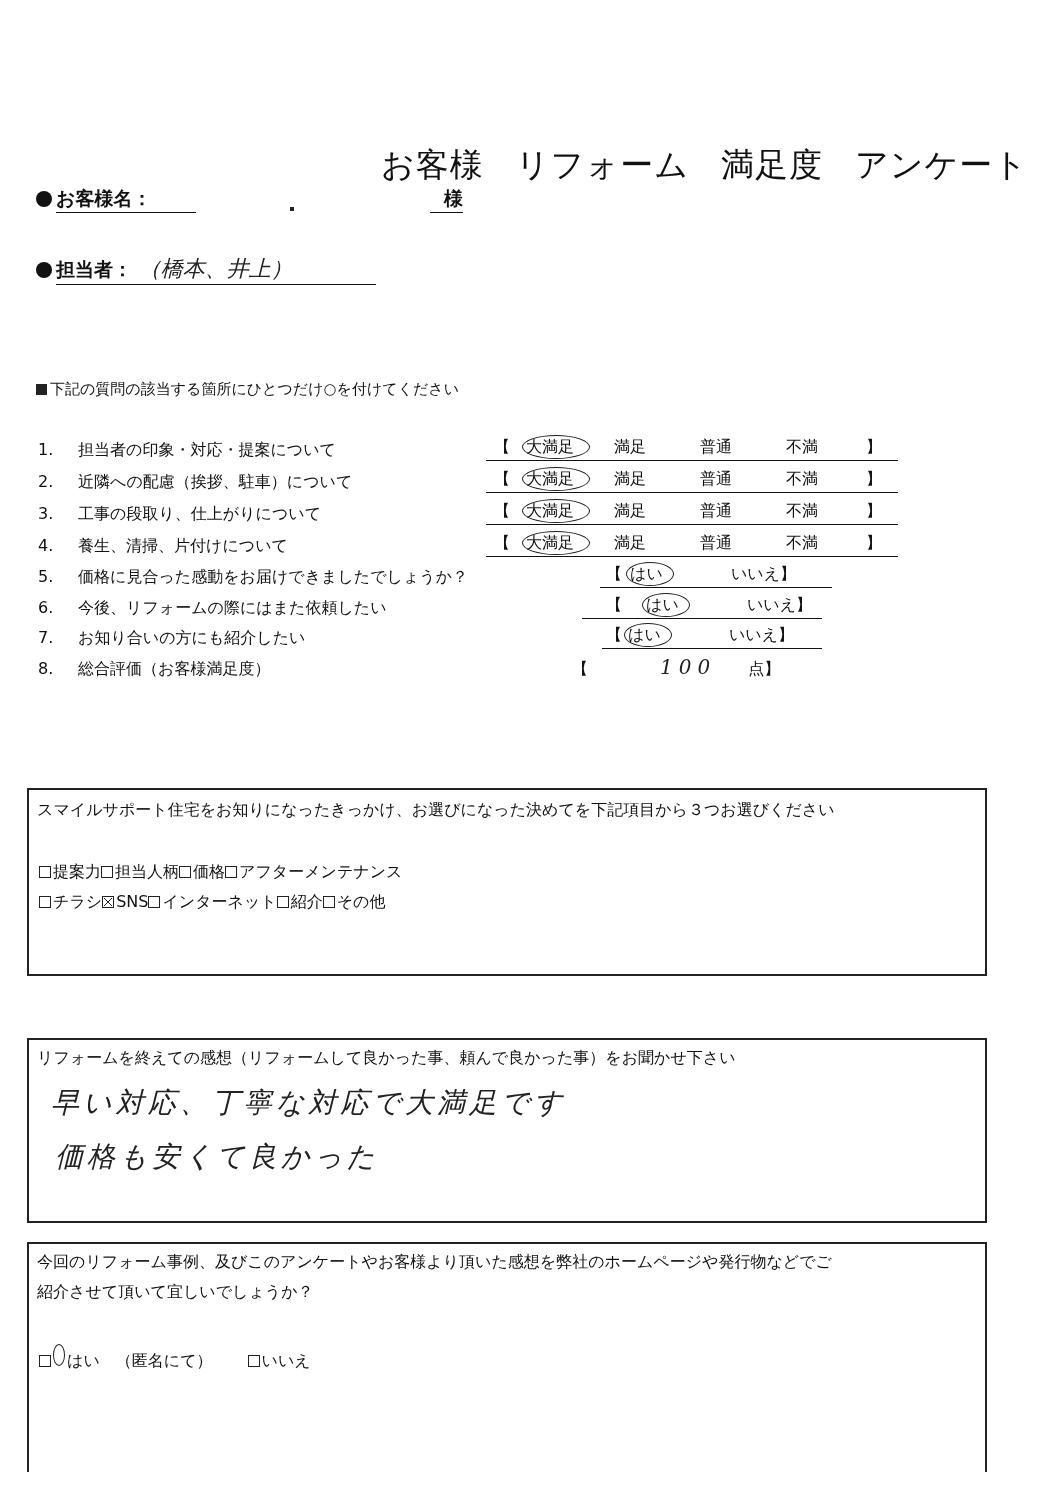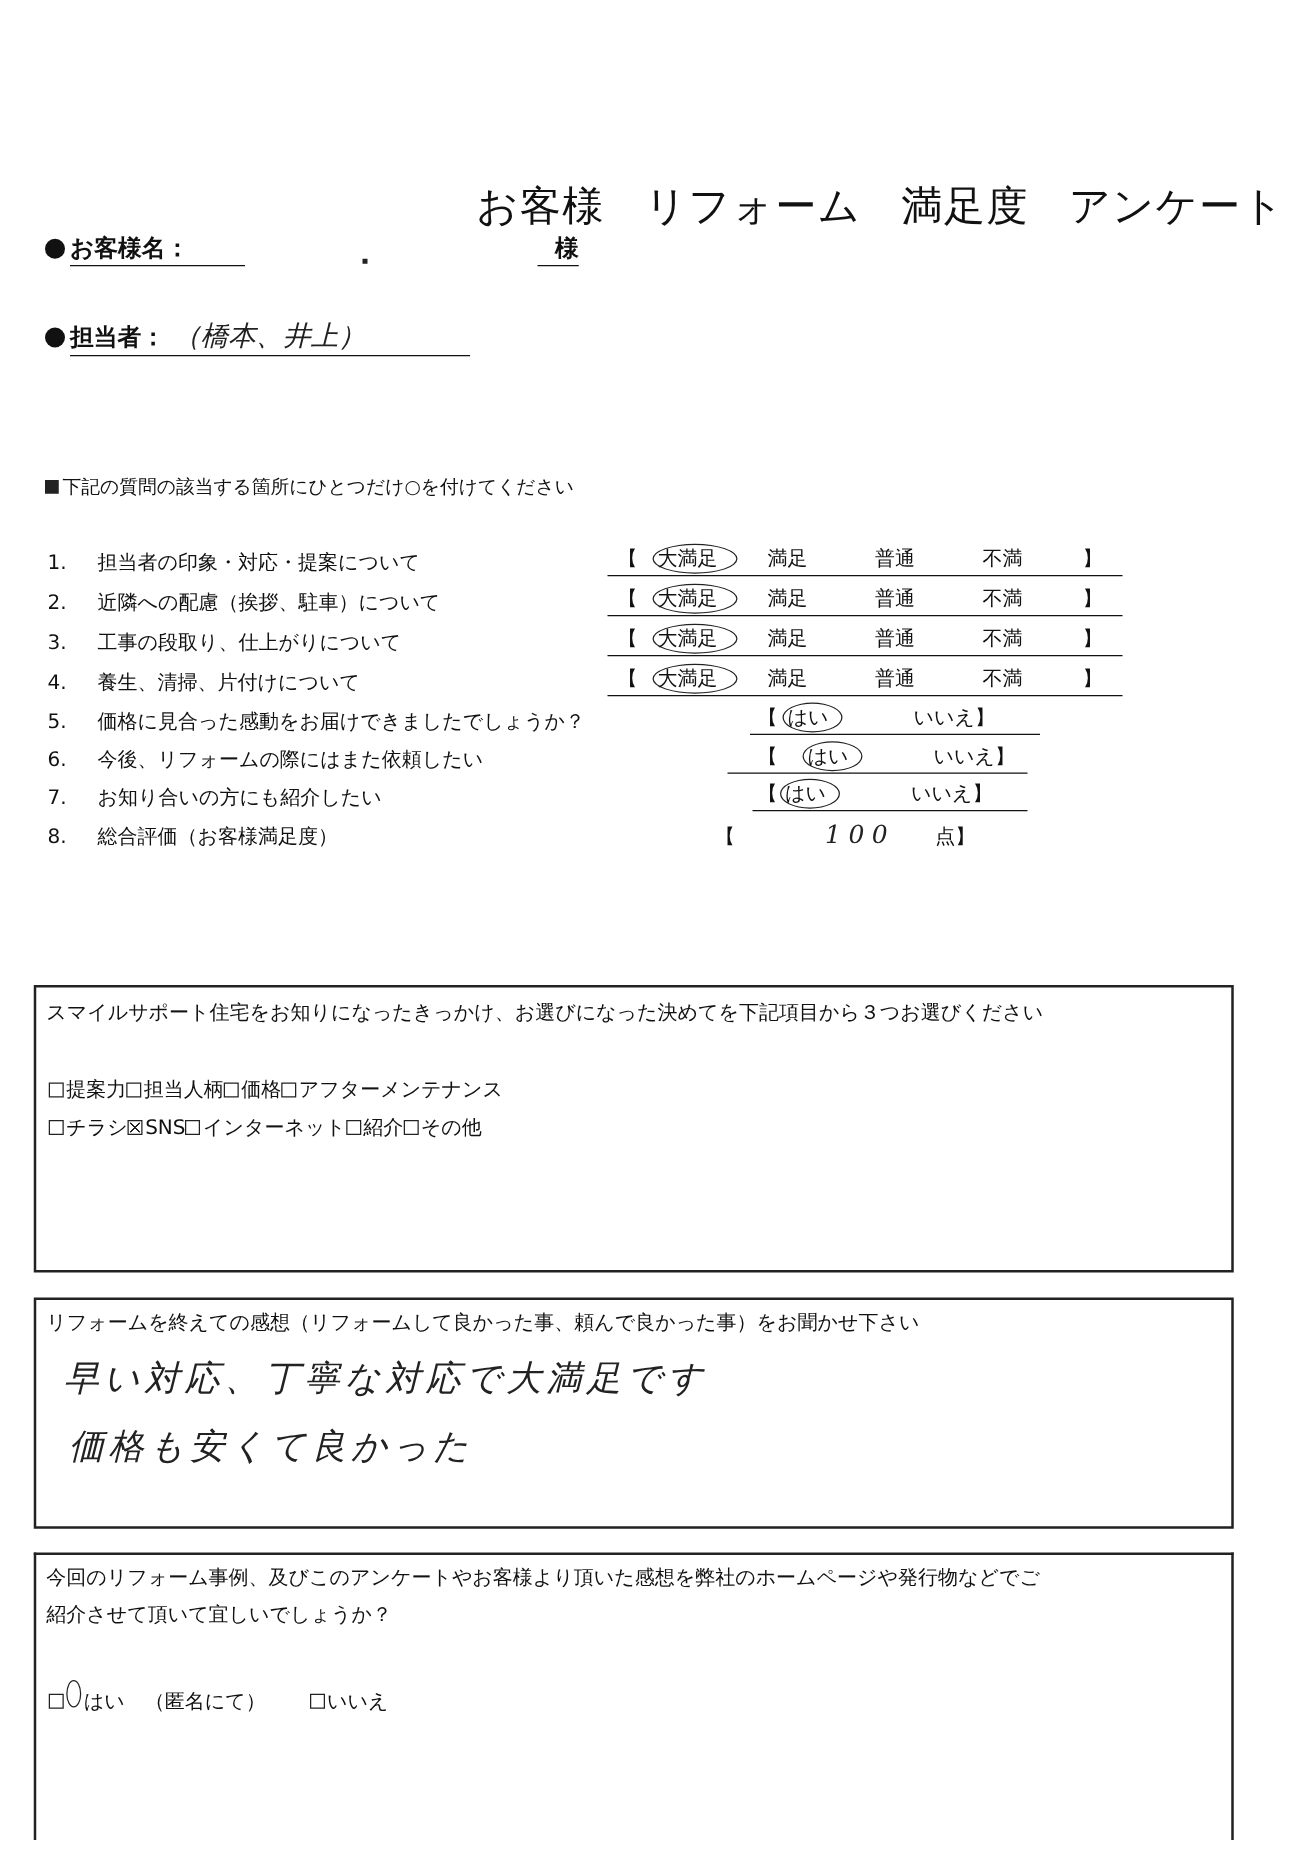--- a/index.html
+++ b/index.html
@@ -85,21 +85,21 @@
 <div class="opts" style="left:562px; top:624px; width:220px;">
   <span style="width:22px; padding-left:4px;">【</span><span class="circle" style="width:40px;">はい</span><span style="width:110px; text-align:right;">いいえ</span><span>】</span>
 </div>
 
 <div class="abs" style="left:572px; top:655px; font-size:16px; width:220px; white-space:nowrap;">
   <span>【</span>
   <span class="hand" style="display:inline-block; width:110px; text-align:center; font-size:20px; margin-left:40px; letter-spacing:6px;">100</span>
   <span>点</span><span>】</span>
 </div>
 
-<div class="box" style="top:788px; height:230px;">
+<div class="box" style="top:788px; height:188px;">
   <div class="t" style="top:10px; font-size:16px; white-space:nowrap;">スマイルサポート住宅をお知りになったきっかけ、お選びになった決めてを下記項目から３つお選びください</div>
   <div class="chk-line" style="top:72px;">
     <span><span class="cb"></span><span>提案力</span></span><span><span class="cb"></span><span>担当人柄</span></span><span><span class="cb"></span><span>価格</span></span><span><span class="cb"></span><span>アフターメンテナンス</span></span>
   </div>
   <div class="chk-line" style="top:102px;">
     <span><span class="cb"></span><span>チラシ</span></span><span><span class="cb checked"></span><span>SNS</span></span><span><span class="cb"></span><span>インターネット</span></span><span><span class="cb"></span><span>紹介</span></span><span><span class="cb"></span><span>その他</span></span>
   </div>
 </div>
 
 <div class="box" style="top:1038px; height:185px;">

